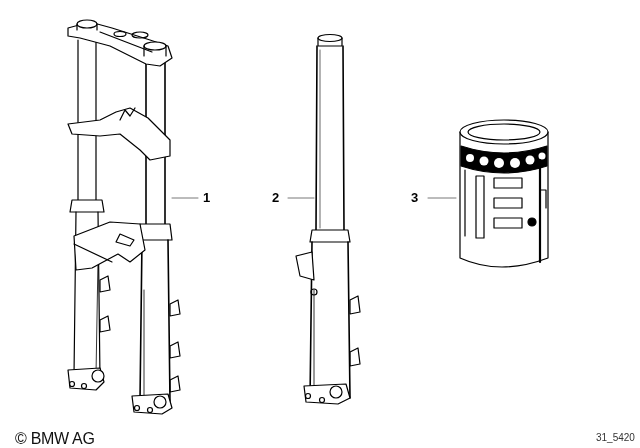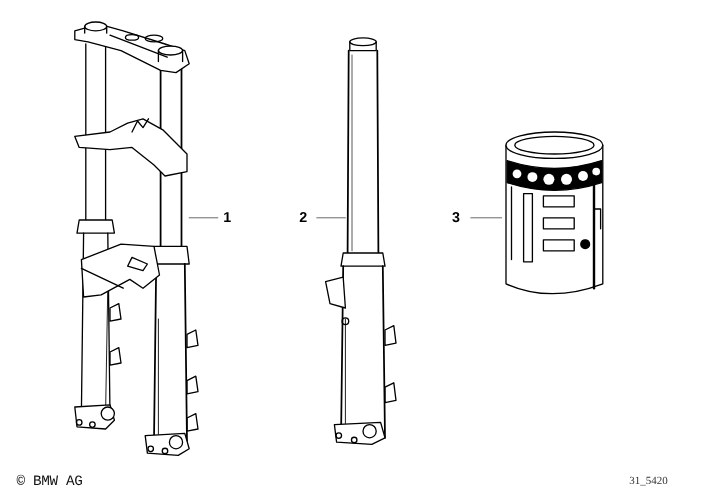--- a/index.html
+++ b/index.html
@@ -1,20 +1,20 @@
 <!DOCTYPE html>
 <html><head>
 <meta charset="utf-8">
 <style>
   html, body { margin:0; padding:0; background:#ffffff; }
   body { width:640px; height:448px; position:relative; overflow:hidden; font-family:"Liberation Sans", sans-serif; }
   #diagram { position:absolute; left:0; top:0; width:640px; height:448px; }
   .callout { position:absolute; font-weight:bold; font-size:13px; color:#000; line-height:1; }
-  .footer-left { position:absolute; left:15px; top:430px; font-size:13px; color:#111; letter-spacing:-0.3px;font-family:Liberation Mono, monospace; }
-  .footer-right { position:absolute; left:572px; top:432px; font-size:10px; color:#333;font-family:Liberation Serif, serif; }
+  .footer-left { position:absolute; left:15px; top:430px; font-size:16px; color:#111; letter-spacing:-0.3px; }
+  .footer-right { position:absolute; left:596px; top:432px; font-size:10px; color:#333; }
 </style>
 </head>
 <body>
 
 <svg id="diagram" viewBox="0 0 640 448" xmlns="http://www.w3.org/2000/svg" fill="none" stroke="#000" stroke-width="1.2" stroke-linejoin="round" stroke-linecap="round">
 
   <g>
 
     <path d="M78 40 L78 200 M96 40 L96 200"></path>
 

